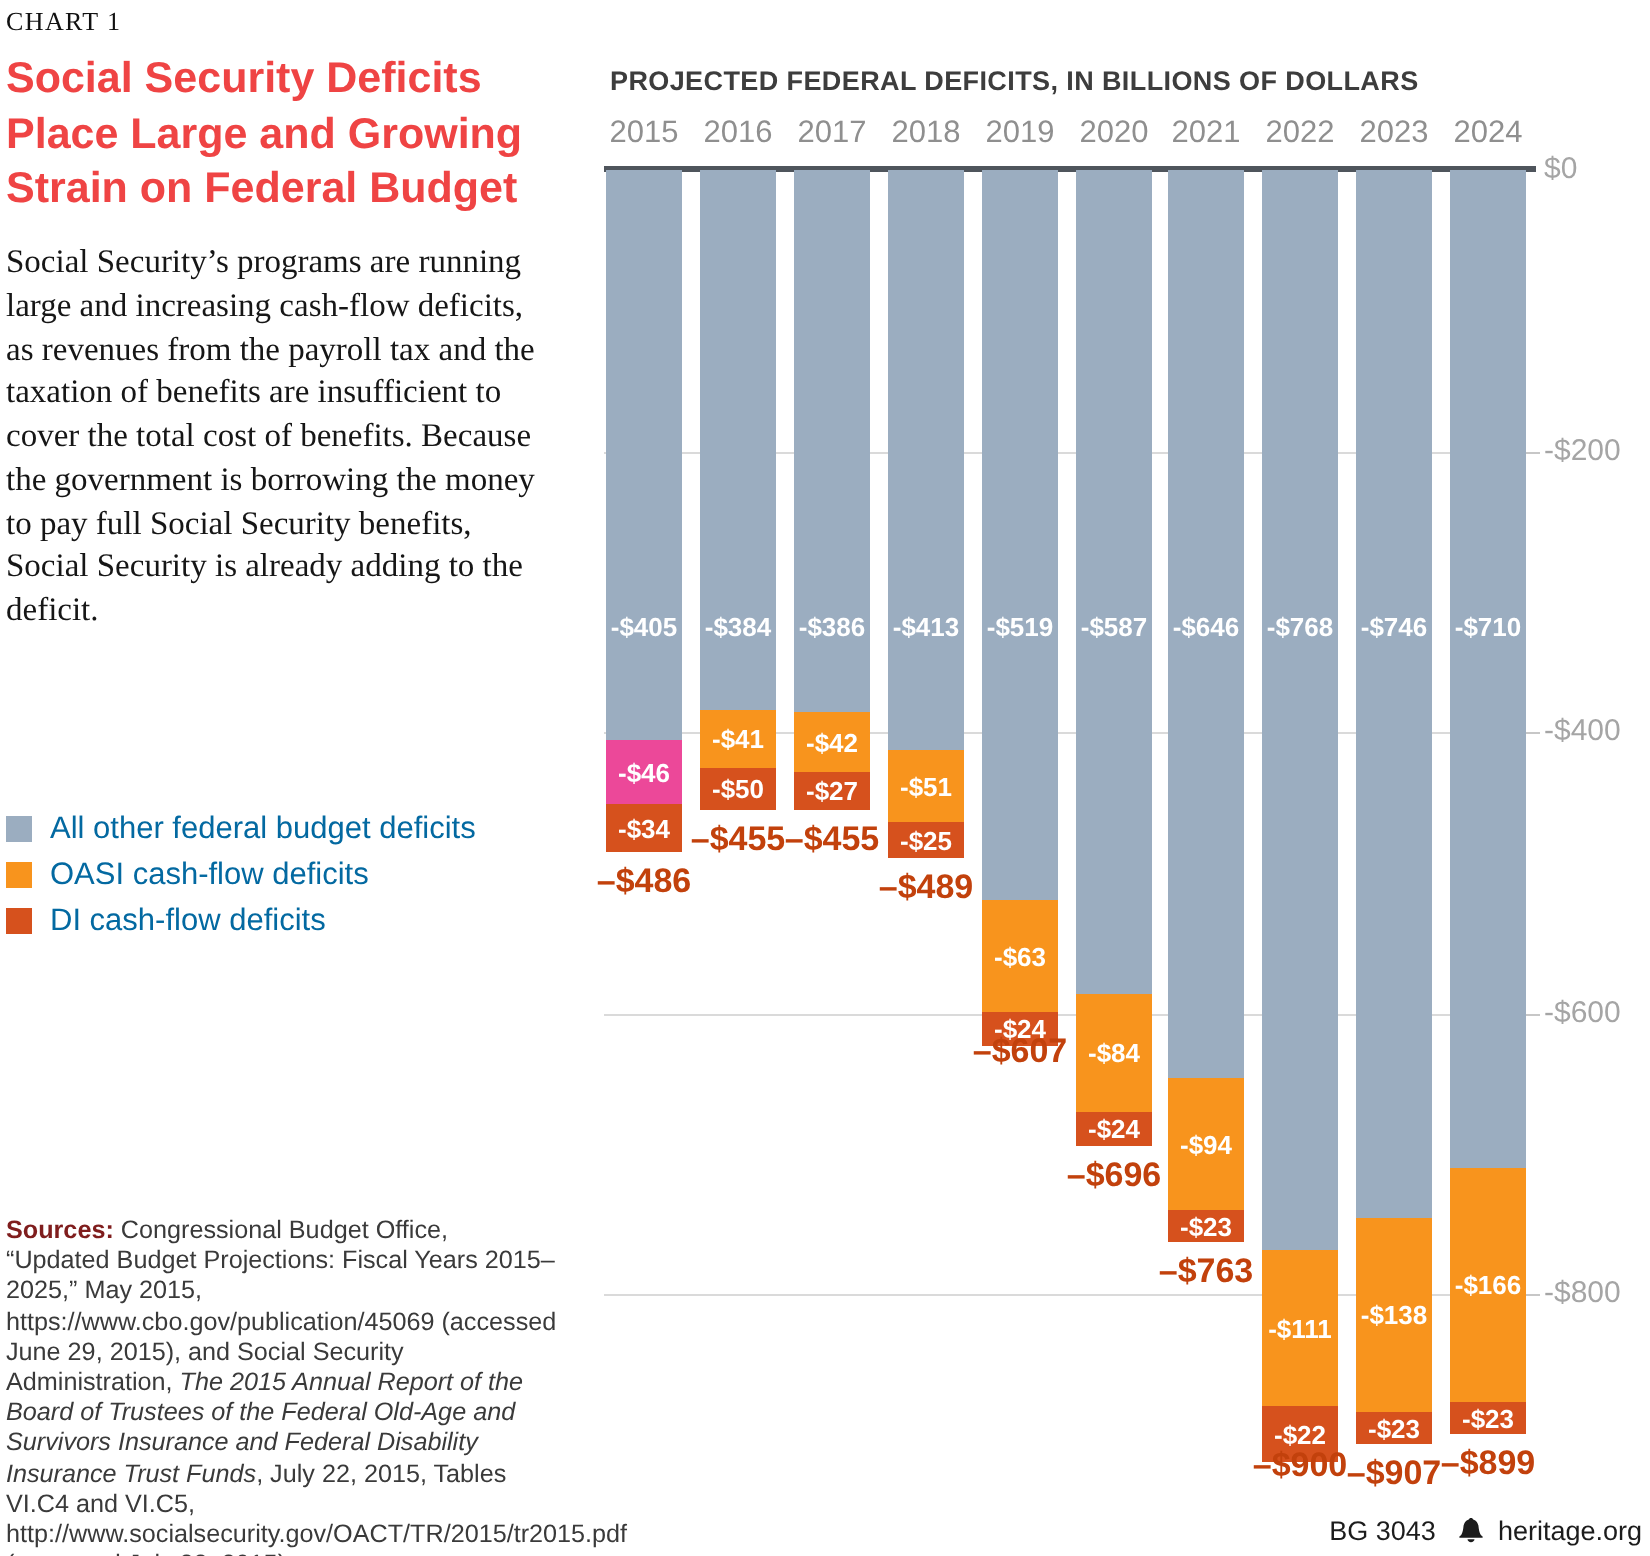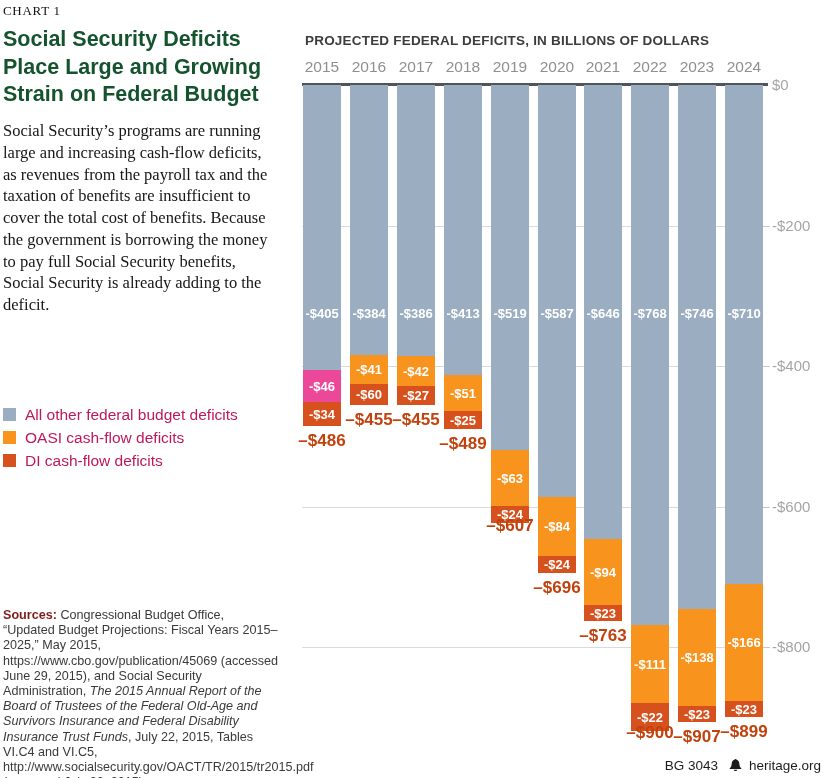--- a/index.html
+++ b/index.html
@@ -9,31 +9,31 @@
     font-family:"Liberation Sans", sans-serif; overflow:hidden;
   }
   
   .kicker {
     position:absolute; left:3px; top:3px;
     font-family:"Liberation Serif", serif; font-size:13px; letter-spacing:.7px;
     color:#111;
   }
   .title {
     position:absolute; left:3px; top:26px; width:284px;
-    font-size:21.5px; line-height:1.28; font-weight:700; color:#14532d;
+    font-size:21.5px; line-height:1.28; font-weight:700; color:#ef4444;
   }
   .desc {
     position:absolute; left:3px; top:120px; width:274px;
     font-family:"Liberation Serif", serif; font-size:16.5px; line-height:1.32;
     color:#161616;
   }
   .legend { position:absolute; left:3px; top:403px; width:284px; }
   .legend-item { display:flex; align-items:center; height:23px; }
   .legend-swatch { width:13px; height:13px; margin-right:9px; flex:0 0 13px; }
-  .legend-label { font-size:15.5px; color:#be185d; white-space:nowrap; }
+  .legend-label { font-size:15.5px; color:#0369a1; white-space:nowrap; }
   .sources {
     position:absolute; left:3px; top:608px; width:276px;
     font-size:12.6px; line-height:15.2px; color:#3a3a3a;
   }
   .sources b { color:#7f1d1d; }
   
   .chart { position:absolute; left:302px; top:0; width:523px; height:778px; }
   .chart-header {
     position:absolute; left:3px; top:33px; font-size:13.5px; font-weight:700;
     color:#3d3d3d; letter-spacing:.2px; white-space:nowrap;
@@ -129,21 +129,21 @@
           <div class="gray-label">-$405</div>
           <div class="total-label" style="top: 346px;">–$486</div>
         </div>
         <div class="year" style="left: 48px;">2016</div>
         <div class="bar-col" style="left: 48px;">
           <div class="seg" style="height: 270px; background: rgb(155, 173, 192);"></div>
           <div class="seg" style="height: 29px; background: rgb(248, 148, 29);">
             <span class="seg-label">-$41</span>
           </div>
           <div class="seg" style="height: 21px; background: rgb(214, 81, 29);">
-            <span class="seg-label">-$60</span>
+            <span class="seg-label">-$50</span>
           </div>
           <div class="gray-label">-$384</div>
           <div class="total-label" style="top: 325px;">–$455</div>
         </div>
         <div class="year" style="left: 95px;">2017</div>
         <div class="bar-col" style="left: 95px;">
           <div class="seg" style="height: 271px; background: rgb(155, 173, 192);"></div>
           <div class="seg" style="height: 30px; background: rgb(248, 148, 29);">
             <span class="seg-label">-$42</span>
           </div>

